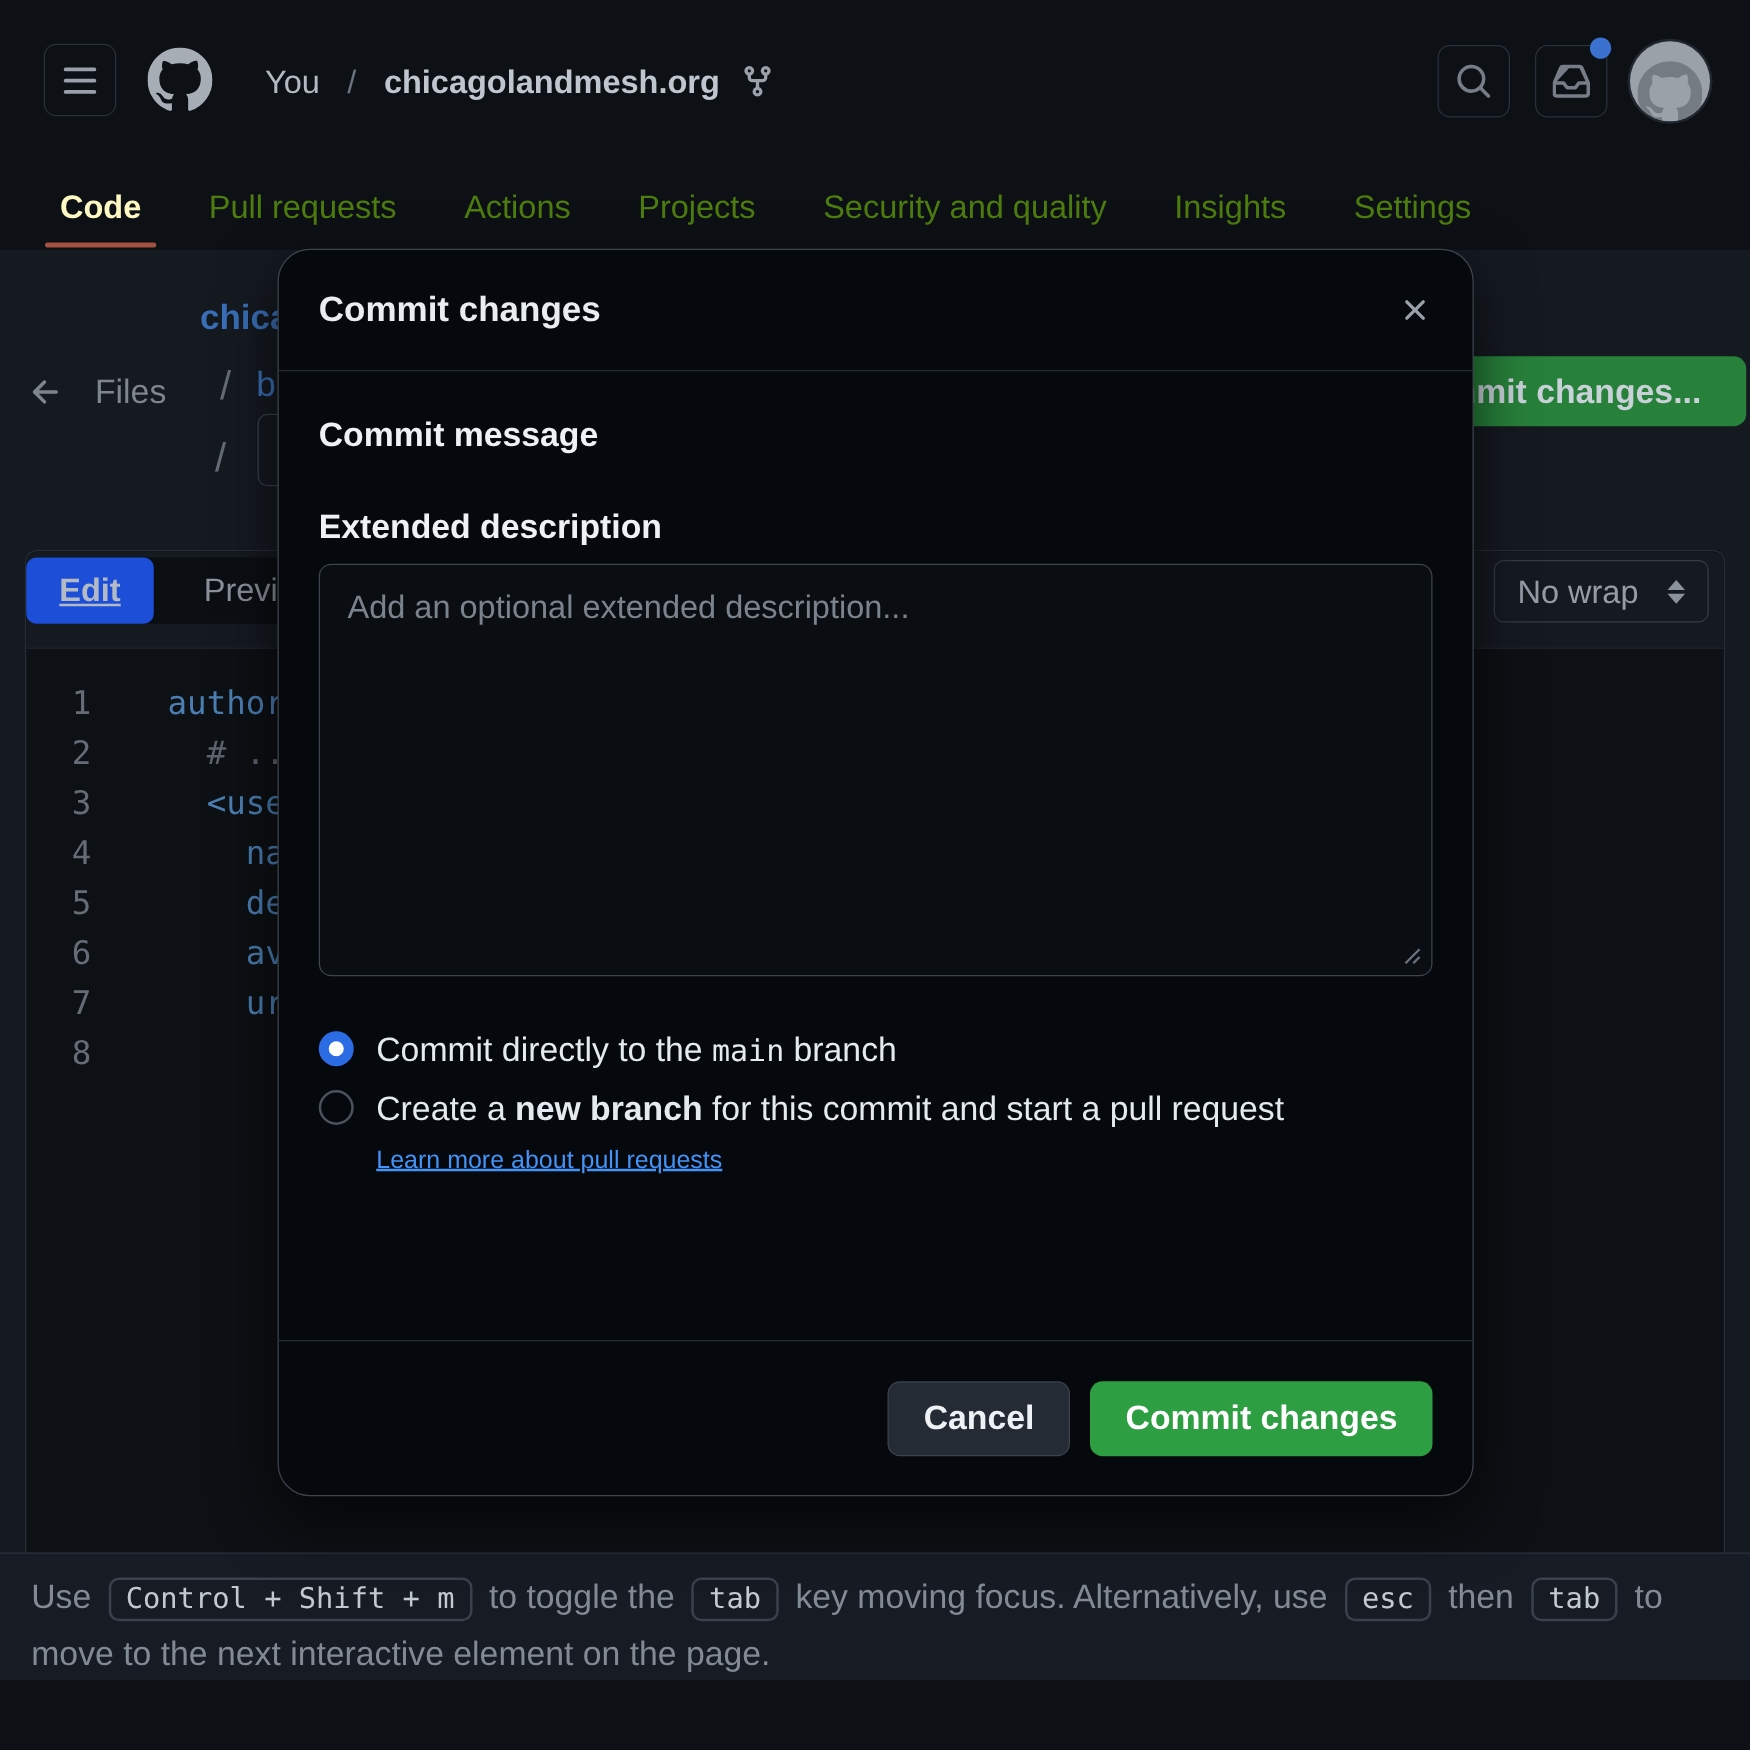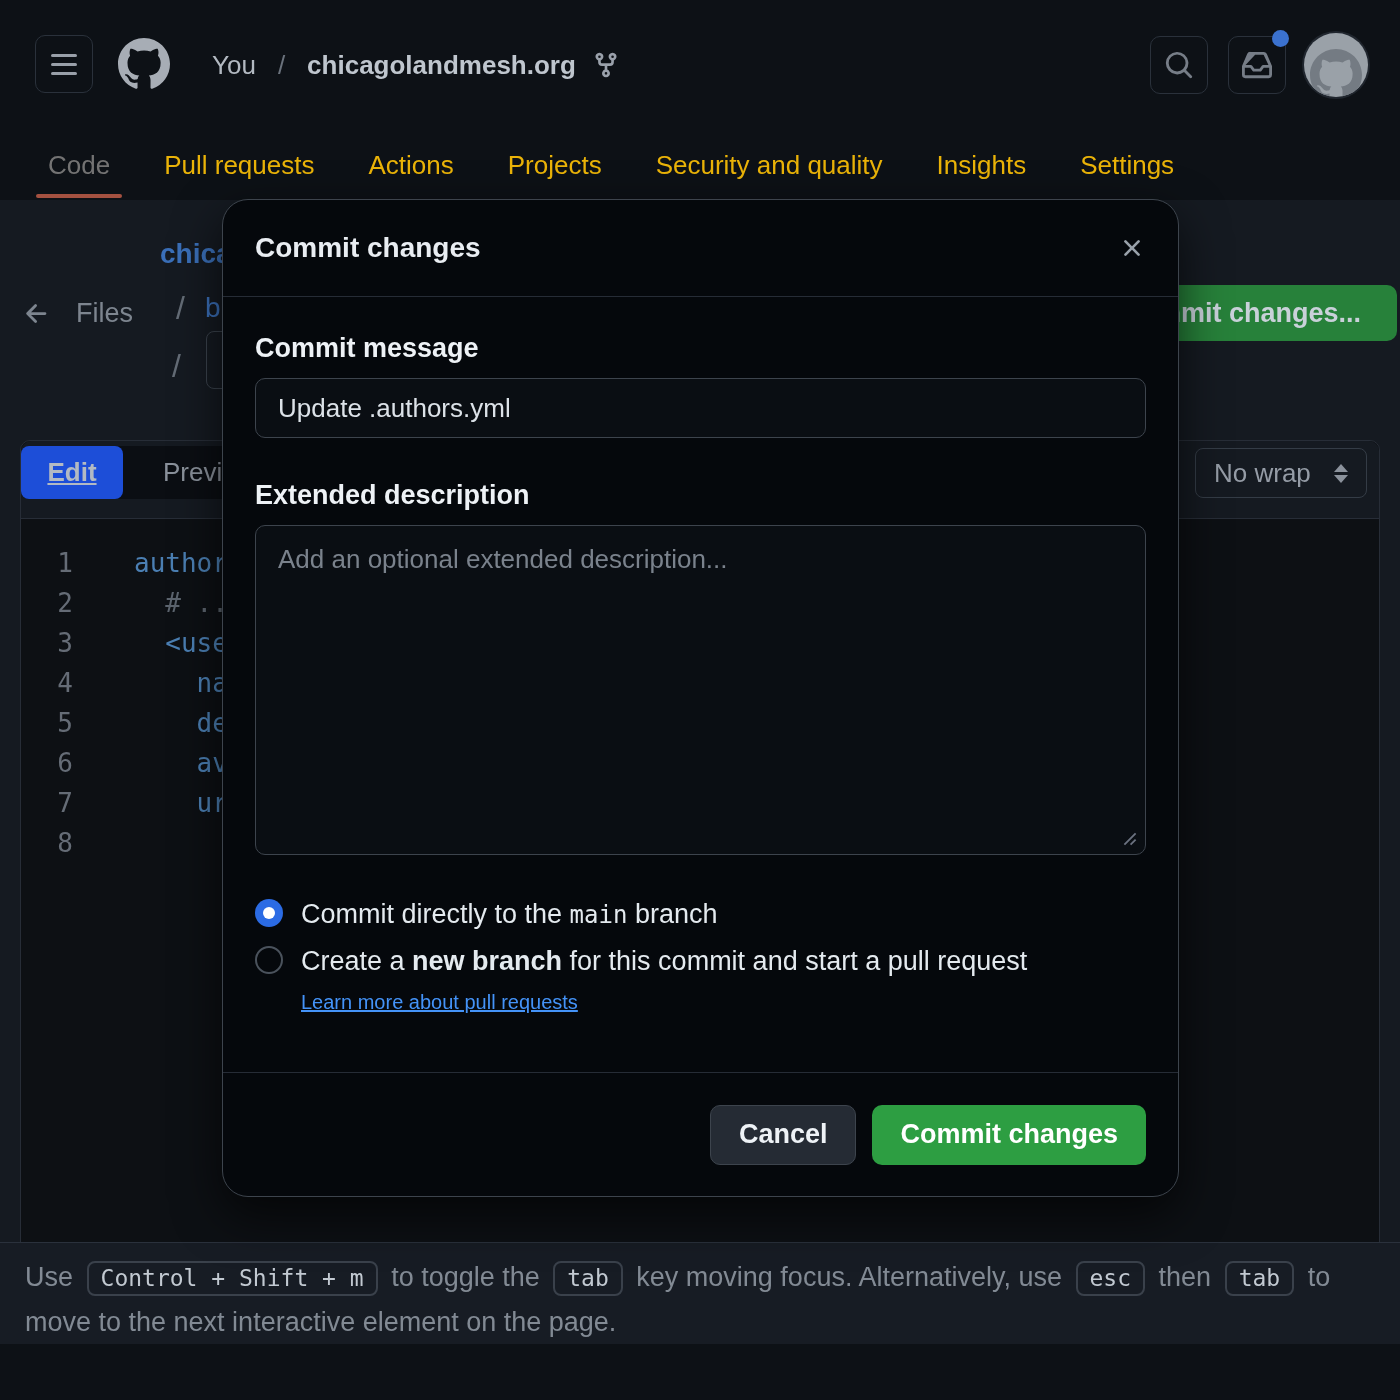--- a/index.html
+++ b/index.html
@@ -31,22 +31,22 @@
   .right-cluster { position:absolute; top:33px; right:32px; display:flex; align-items:center; }
   .search-btn { position:relative; } .inbox-btn { position:relative; margin-left:20px; }
   .right-cluster .icon-btn { position:relative; top:0; left:0; }
   .icon-btn svg { width:30px; height:30px; fill:#767d87; }
   .notif-dot { position:absolute; top:-7px; right:-4px; width:17px; height:17px; border-radius:50%; background:#3b72cf; }
   .avatar { margin-left:18px; width:64px; height:64px; border-radius:50%; background:#9aa1a8; position:relative; overflow:hidden; box-shadow:0 0 0 2px #20262e; cursor:pointer; display:flex; align-items:flex-end; justify-content:center; }
   .avatar svg { width:52px; height:52px; fill:#747b83; margin-bottom:-4px; }
 
   
   .repo-tabs { position:absolute; top:130px; left:0; width:1400px; height:70px; display:flex; align-items:center; padding-left:48px; gap:54px; }
-  .repo-tab { font-size:26px; color:#eab308; cursor:pointer; position:relative; height:70px; display:flex; align-items:center; }
-  .repo-tab.active { color:#737373; font-weight:400; }
+  .repo-tab { font-size:26px; color:#4d7c0f; cursor:pointer; position:relative; height:70px; display:flex; align-items:center; }
+  .repo-tab.active { color:#fef9c3; font-weight:700; }
   .repo-tab.active::after { content:""; position:absolute; left:-12px; right:-12px; bottom:2px; height:4px; border-radius:3px; background:#a45140; }
 
   
   .content { position:absolute; top:200px; left:0; width:1400px; height:1102px; background:#151a21; }
   .bc-repo { position:absolute; left:160px; top:38px; font-size:28px; font-weight:700; color:#3a6fb8; cursor:pointer; white-space:nowrap; }
   .files-row { position:absolute; left:22px; top:98px; display:flex; align-items:center; gap:24px; font-size:27px; color:#7d858f; cursor:pointer; }
   .files-row svg { width:30px; height:30px; fill:#7d858f; }
   .bc-slash1 { position:absolute; left:176px; top:90px; font-size:32px; color:#646c76; }
   .bc-folder { position:absolute; left:205px; top:92px; font-size:28px; color:#3a6fb8; cursor:pointer; }
   .bc-slash2 { position:absolute; left:172px; top:148px; font-size:32px; color:#646c76; }
@@ -208,21 +208,20 @@
   <div class="modal-head">
     <span class="modal-title">Commit changes</span>
     <button class="modal-close">
       <svg viewBox="0 0 16 16">
           <path d="M3.72 3.72a.75.75 0 0 1 1.06 0L8 6.94l3.22-3.22a.749.749 0 0 1 1.275.326.749.749 0 0 1-.215.734L9.06 8l3.22 3.22a.749.749 0 0 1-.326 1.275.749.749 0 0 1-.734-.215L8 9.06l-3.22 3.22a.751.751 0 0 1-1.042-.018.751.751 0 0 1-.018-1.042L6.94 8 3.72 4.78a.75.75 0 0 1 0-1.06Z"></path>
         </svg>
     </button>
   </div>
   <div class="modal-body">
     <div class="field-label">Commit message</div>
-    <input class="commit-input" type="text" value="Update .authors.yml" style="">
     <div class="field-label ext-label">Extended description</div>
     <div class="ta-wrap">
       <textarea class="ext-textarea" placeholder="Add an optional extended description..." style=""></textarea>
       <svg class="resize-handle" viewBox="0 0 16 16">
           <path d="M3 13 L13 3 M8.5 13 L13 8.5" stroke="#6b7280" stroke-width="1.6" fill="none"></path>
         </svg>
     </div>
     <div class="radio-row">
       <span class="radio checked"></span>
       <span class="radio-label">

